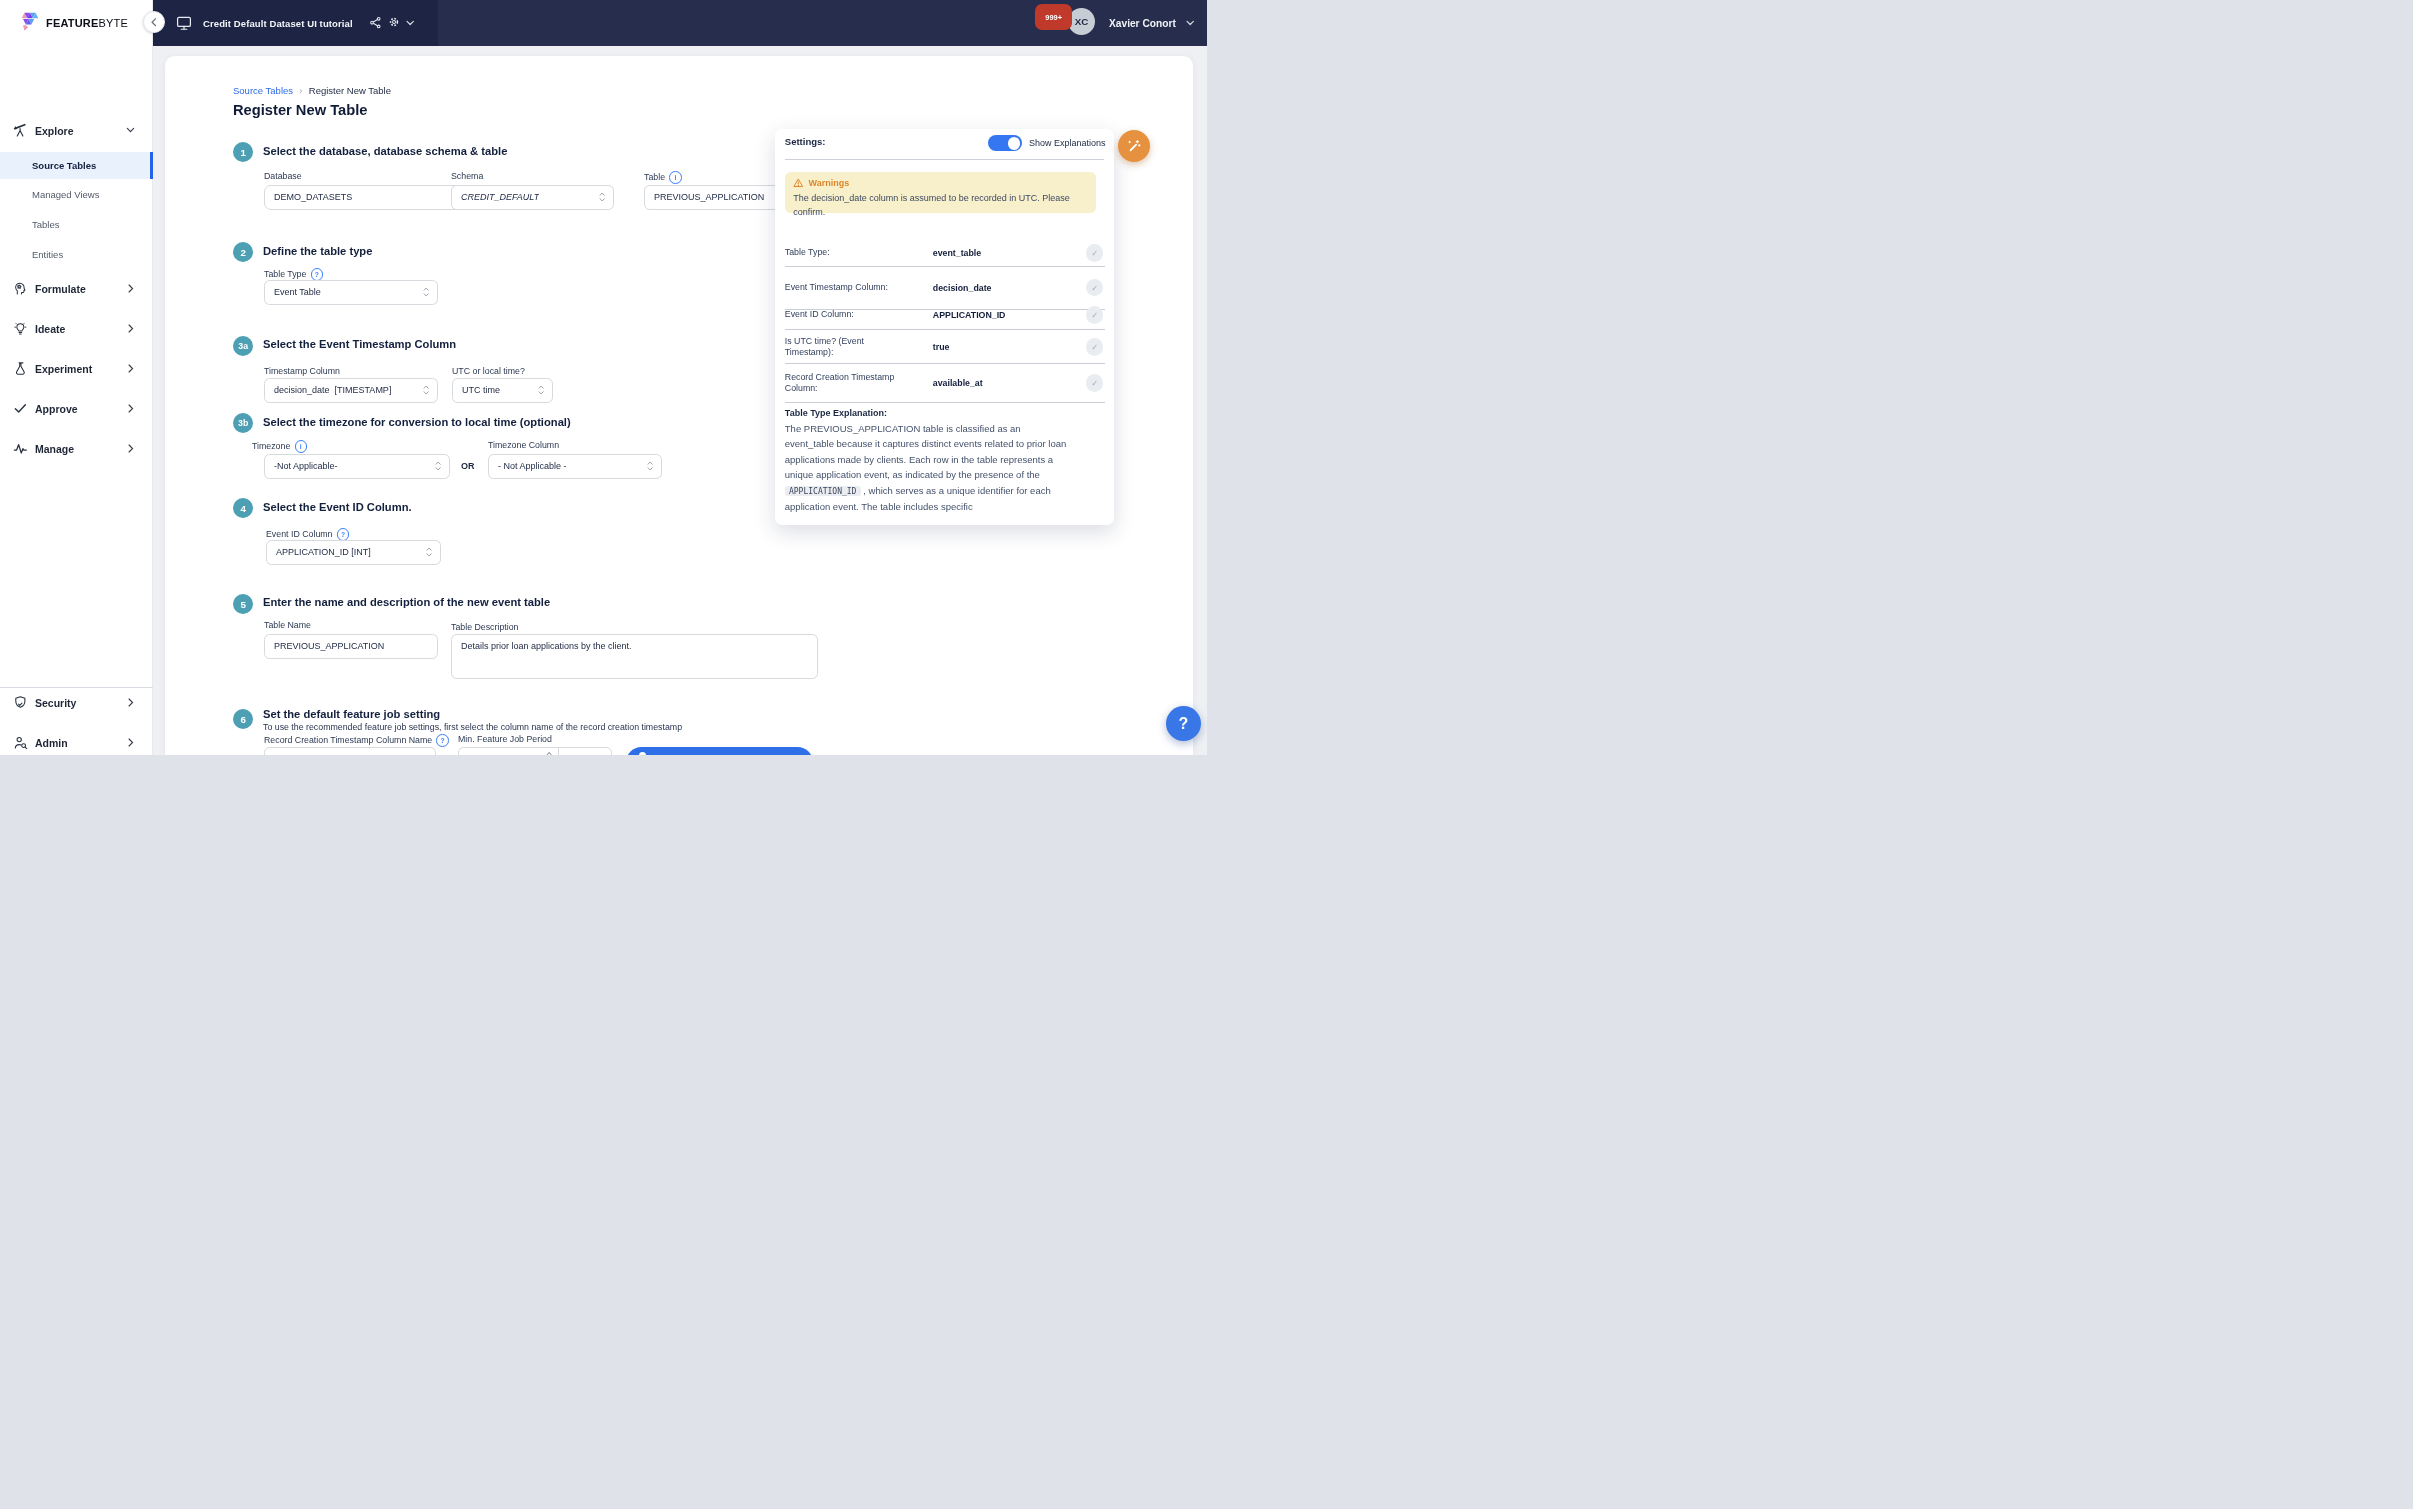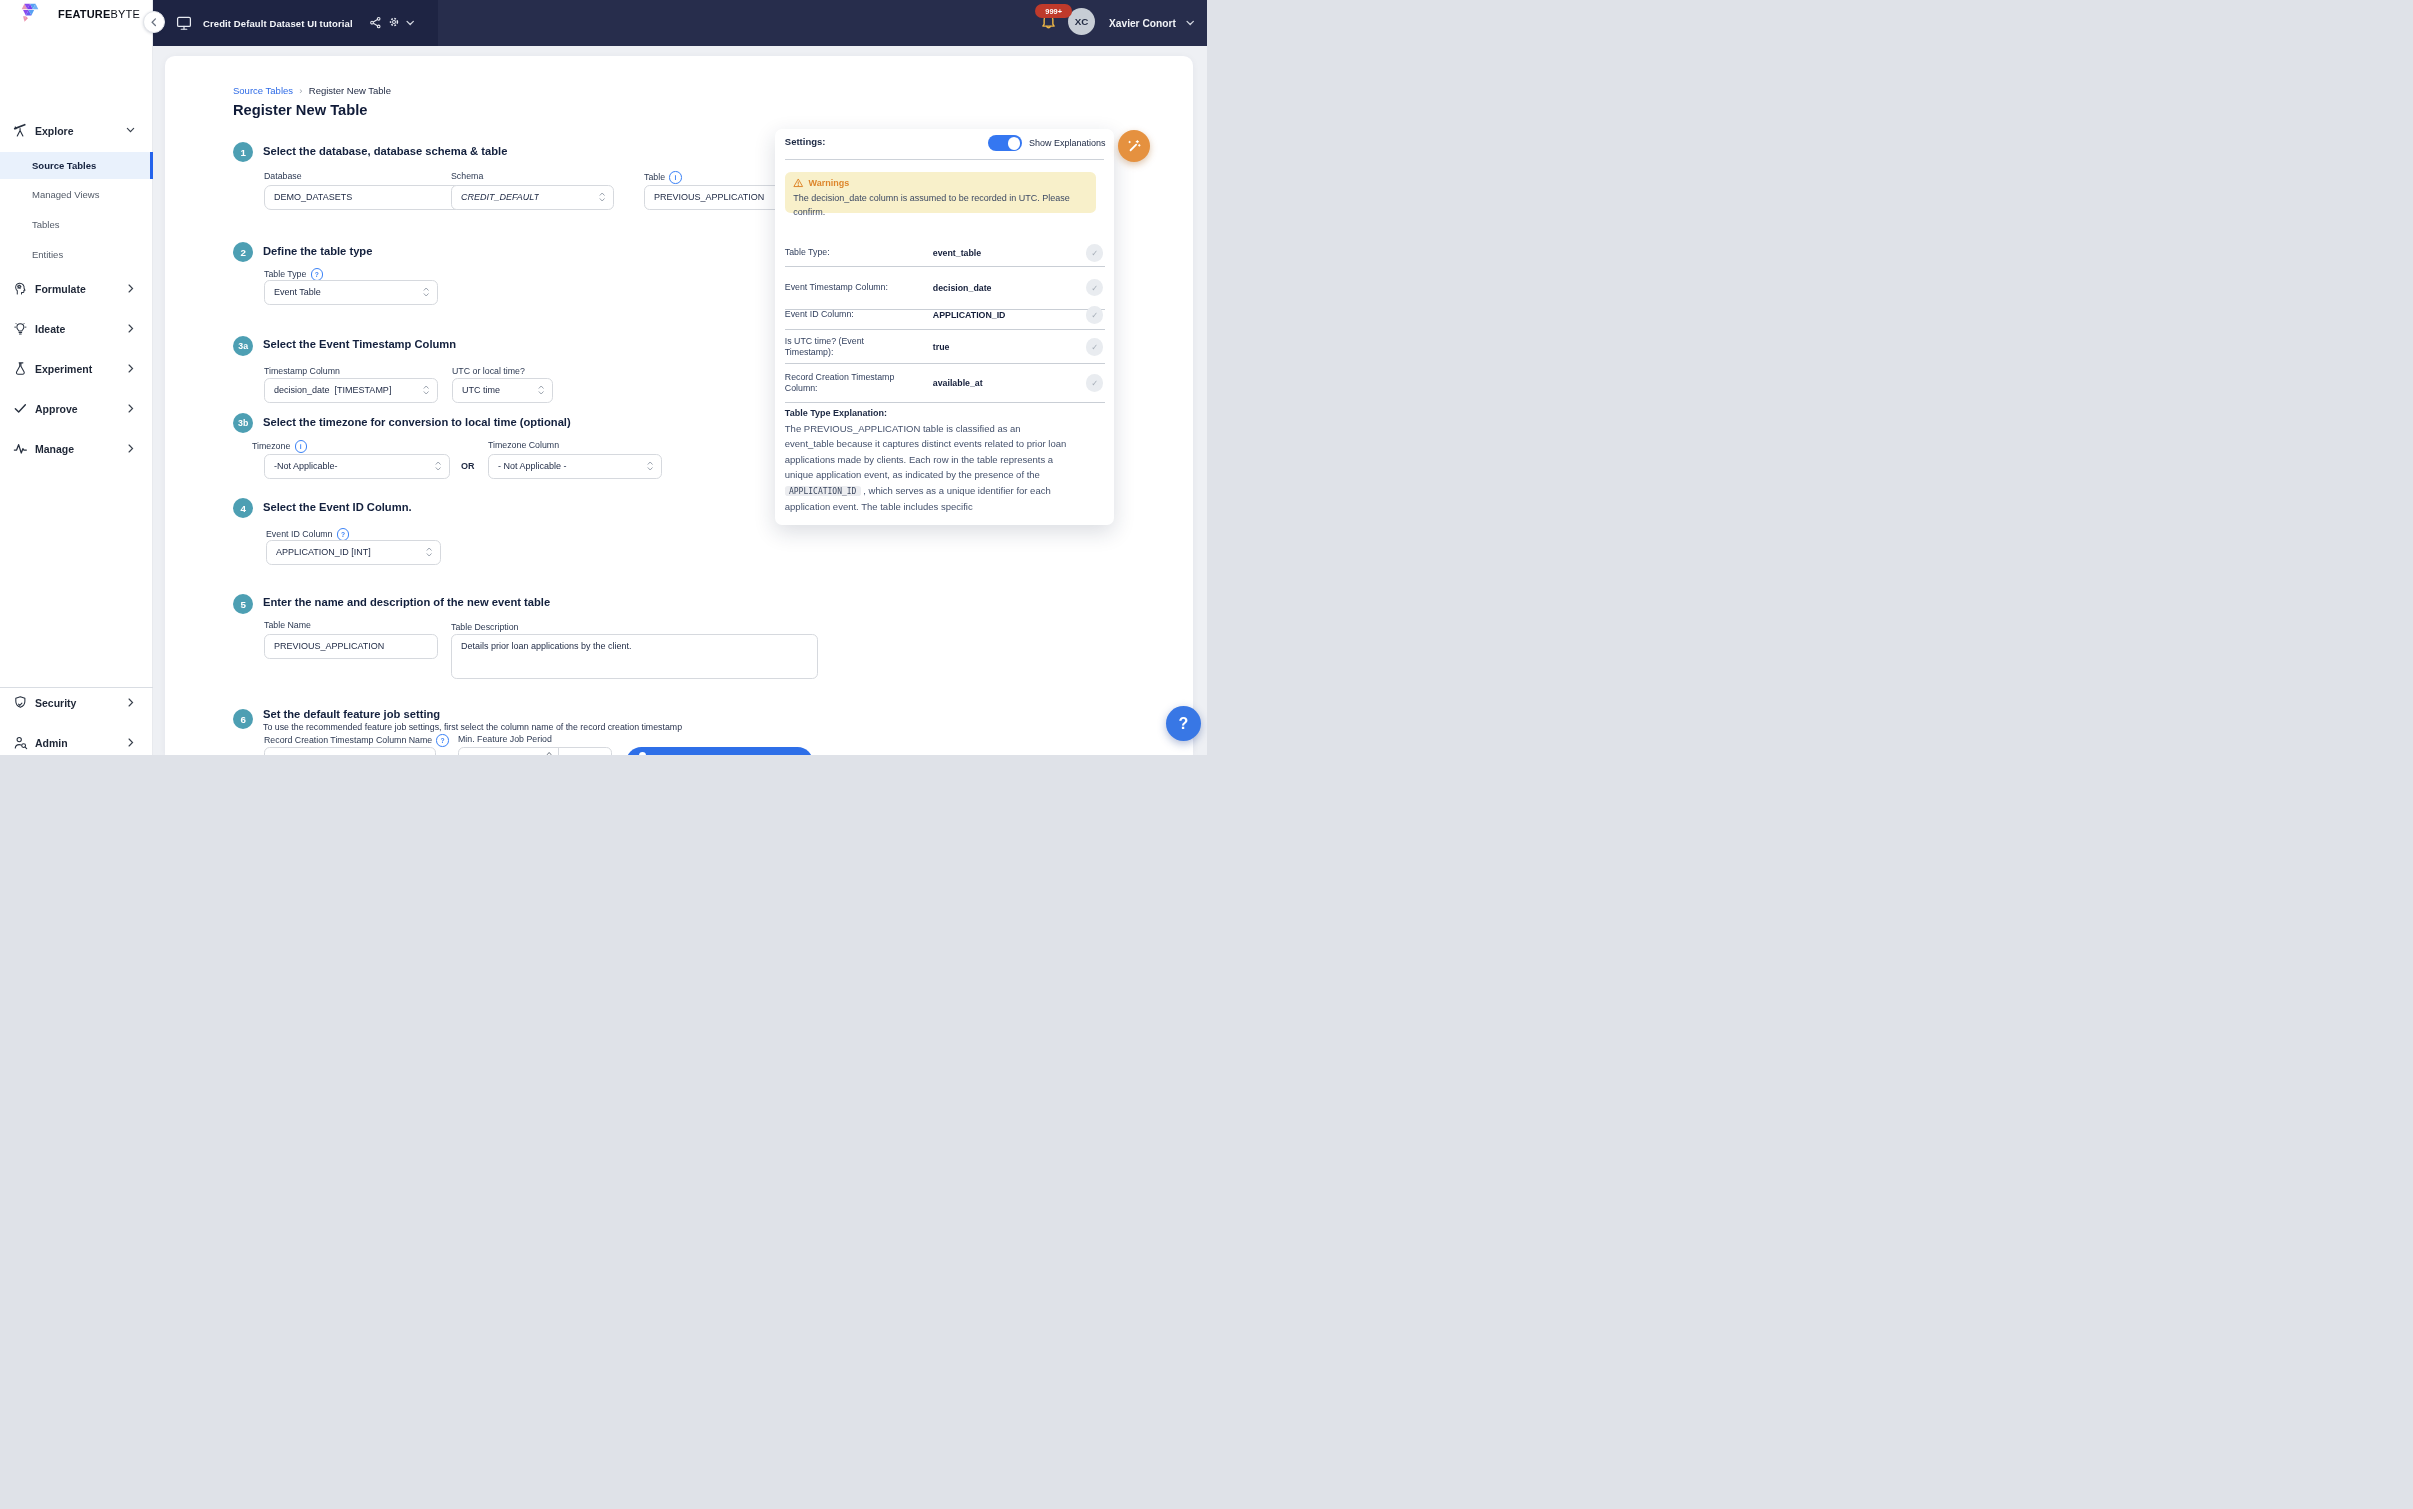--- a/index.html
+++ b/index.html
@@ -6,21 +6,21 @@
   .app{position:relative;width:1207px;height:755px;overflow:hidden;background:#eef0f4;
        font-family:"Liberation Sans",sans-serif;-webkit-font-smoothing:antialiased;}
   .abs{position:absolute;}
 
   
   .topbar{left:0;top:0;width:1207px;height:46px;background:#272d4c;z-index:10;}
   .projblock{left:153px;top:0;width:285px;height:46px;background:#1e2443;}
   .tb-title{left:203px;top:0;height:46px;display:flex;align-items:center;color:#f4f6fa;
             font-size:9.5px;font-weight:700;letter-spacing:0.1px;}
   .tb-icon{display:flex;align-items:center;justify-content:center;}
-  .badge{left:1035px;top:4.2px;min-width:29px;height:14px;background:#bf3a2b;border-radius:7px;
+  .badge{left:1035px;top:4.2px;min-width:29px;height:26px;background:#bf3a2b;border-radius:7px;
          color:#fff;font-size:7.4px;font-weight:700;display:flex;align-items:center;justify-content:center;
          padding:0 4.2px;z-index:12;}
   .avatar{left:1068px;top:8.4px;width:27px;height:27px;border-radius:50%;background:#c7cdd5;
           display:flex;align-items:center;justify-content:center;color:#1f2840;font-weight:800;font-size:9.8px;}
   .username{left:1109px;top:0;height:46px;display:flex;align-items:center;color:#f2f4f8;
             font-size:10.2px;font-weight:600;}
 
   
   .sidebar{left:0;top:0;width:153px;height:755px;background:#ffffff;z-index:20;
            border-right:0.7px solid #e8eaee;box-sizing:border-box;}
@@ -139,21 +139,21 @@
     <div class="abs avatar">XC</div>
     <div class="abs username">Xavier Conort</div>
     <div class="abs tb-icon" style="left:1186px;top:19.6px;">
       <svg width="8.4" height="6.3" viewBox="0 0 12 9" fill="none" stroke="#cfd3dd" stroke-width="1.8" stroke-linecap="round">
           <path d="M1.5 2l4.5 4.5L10.5 2"></path>
         </svg>
     </div>
   </div>
 
   <div class="abs sidebar">
-    <div class="abs" style="left:21px;top:3px;display:flex;align-items:center;gap:19px;">
+    <div class="abs" style="left:21px;top:12px;display:flex;align-items:center;gap:7px;">
       <svg width="18" height="21" viewBox="0 0 26 30">
         <polygon points="1,9 5,1 9,9" fill="#e79ab6"></polygon>
         <polygon points="5,1 9,9 13,1" fill="#8a4bf0"></polygon>
         <polygon points="9,9 13,1 17,9" fill="#7a3bee"></polygon>
         <polygon points="13,1 17,9 21,1" fill="#58a0f3"></polygon>
         <polygon points="17,9 21,1 25,9" fill="#6fb0f5"></polygon>
         <polygon points="3,10 7,18 11,10" fill="#8a4bf0"></polygon>
         <polygon points="7,18 11,10 15,18" fill="#6a5bf0"></polygon>
         <polygon points="11,10 15,18 19,10" fill="#58a0f3"></polygon>
         <polygon points="3,19 7,19 5,27" fill="#e79ab6"></polygon>

